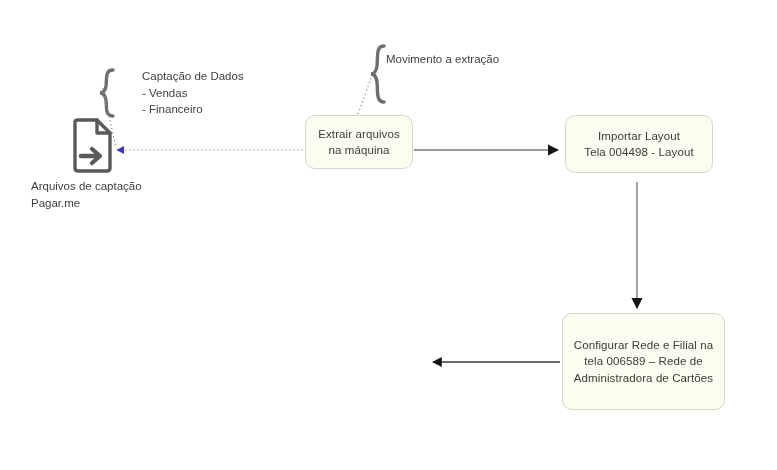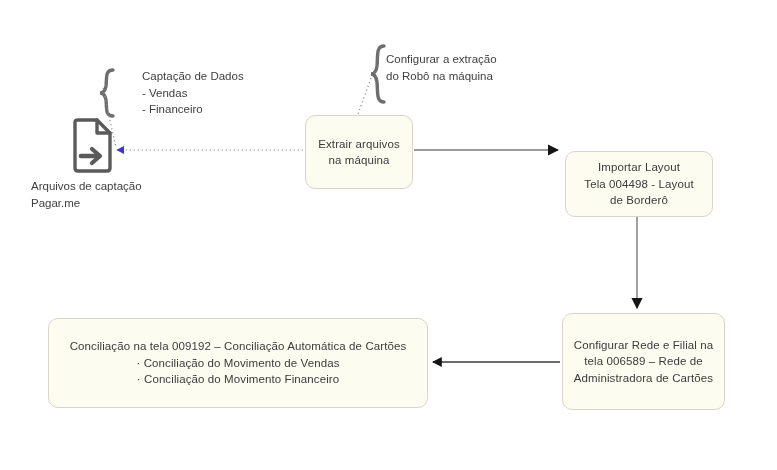--- a/index.html
+++ b/index.html
@@ -40,22 +40,22 @@
     line-height: 16.5px;
     letter-spacing: 0.1px;
   }
   .node-inner {
     padding: 0 8px;
     width: 100%;
   }
   .node-line { display: block; }
   .bullet-line { display: block; }
 
-  #node-extrair  { left: 305px; top: 115px; width: 108px; height: 74px; }
-  #node-importar { left: 565px; top: 115px; width: 148px; height: 66px; margin-top: 36px; }
+  #node-extrair  { left: 305px; top: 115px; width: 108px; height: 54px; }
+  #node-importar { left: 565px; top: 115px; width: 148px; height: 58px; }
   #node-configurar { left: 562px; top: 313px; width: 163px; height: 97px; }
   #node-conciliacao { left: 48px; top: 318px; width: 380px; height: 90px;
                       font-size: 11.5px; }
 
   .annot {
     position: absolute;
     color: #3f3f3f;
     font-size: 11.5px;
     line-height: 16.5px;
     white-space: nowrap;
@@ -139,48 +139,39 @@
     <span class="annot-line">- Vendas</span>
     <span class="annot-line">- Financeiro</span>
   </div>
 
   <div class="annot" id="label-arquivos">
     <span class="annot-line">Arquivos de captação</span>
     <span class="annot-line">Pagar.me</span>
   </div>
 
   <div class="annot" id="annot-robo">
-    <span class="annot-line">Configurar a extração</span>
-    <span class="annot-line">do Robô na máquina</span>
+    <span class="annot-line">Movimento a extração</span>
   </div>
 
   <div class="node" id="node-extrair">
     <div class="node-inner">
       <span class="node-line">Extrair arquivos</span>
       <span class="node-line">na máquina</span>
     </div>
   </div>
 
   <div class="node" id="node-importar">
     <div class="node-inner">
       <span class="node-line">Importar Layout</span>
       <span class="node-line">Tela 004498 - Layout</span>
-      <span class="node-line">de Borderô</span>
     </div>
   </div>
 
   <div class="node" id="node-configurar">
     <div class="node-inner">
       <span class="node-line">Configurar Rede e Filial na</span>
       <span class="node-line">tela 006589 – Rede de</span>
       <span class="node-line">Administradora de Cartões</span>
     </div>
   </div>
 
-  <div class="node" id="node-conciliacao">
-    <div class="node-inner">
-      <span class="node-line">Conciliação na tela 009192 – Conciliação Automática de Cartões</span>
-      <span class="bullet-line">· Conciliação do Movimento de Vendas</span>
-      <span class="bullet-line">· Conciliação do Movimento Financeiro</span>
-    </div>
-  </div>
 
 </div>
 
 </body></html>

